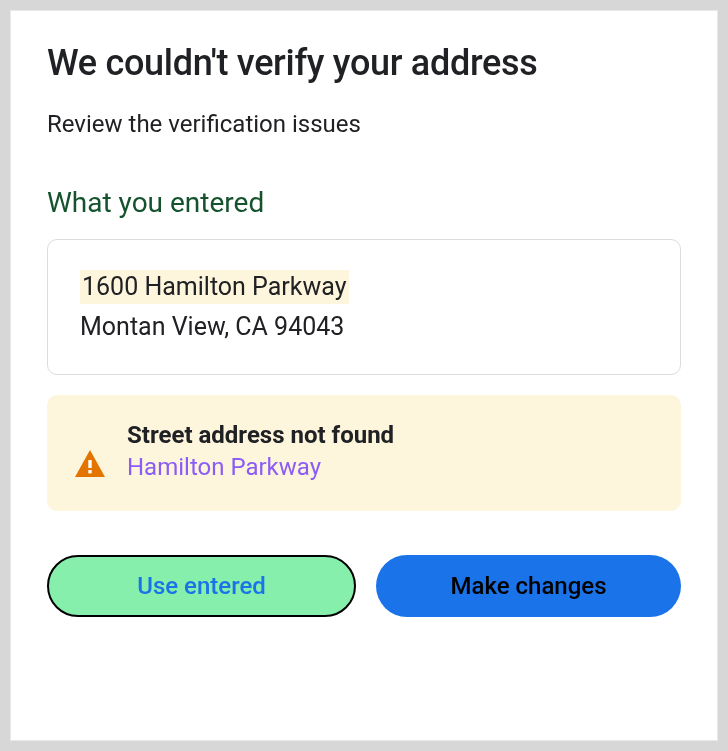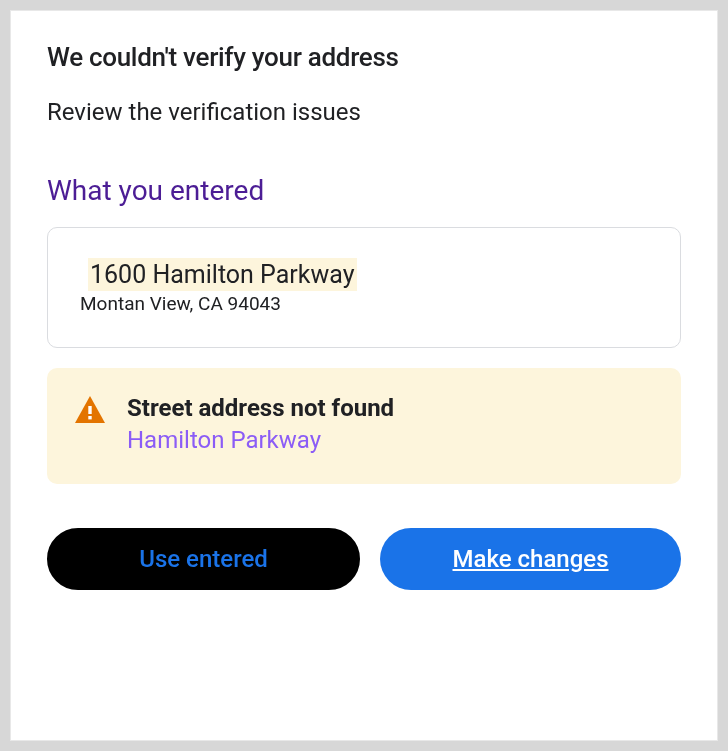--- a/index.html
+++ b/index.html
@@ -11,66 +11,66 @@
       padding: 10px;
     }
     .card {
       background: #fff;
       width: 100%;
       height: 100%;
       padding: 30px 36px 36px 36px;
       border: 1px solid #e8e8e8;
     }
     .title {
-      font-size: 26px;
+      font-size: 36px;
       font-weight: 500;
       color: #202124;
       line-height: 1.25;
       letter-spacing: -0.3px;
     }
     .subtitle {
       font-size: 24px;
       color: #202124;
       margin-top: 24px;
       font-weight: 400;
     }
     .section-label {
       font-size: 28px;
-      color: #4c1d95;
+      color: #14532d;
       margin-top: 48px;
       font-weight: 400;
     }
     .entered-box {
       border: 1px solid #dadce0;
       border-radius: 10px;
       padding: 30px 32px;
       margin-top: 20px;
     }
     .addr-line1 {
       font-size: 25px;
       color: #202124;
       display: inline-block;
       background: #fdf5dc;
       padding: 0 2px;
       line-height: 1.35;
-      margin-left: 8px;
     }
     .addr-line2 {
-      font-size: 19px;
+      font-size: 25px;
       color: #202124;
+      margin-top: 6px;
       line-height: 1.35;
     }
     .issues-box {
       background: #fdf5dc;
       border-radius: 10px;
       padding: 26px 28px 30px 28px;
       margin-top: 20px;
       display: flex;
       gap: 22px;
-      align-items: flex-start;
+      align-items: flex-end;
     }
     .warning-icon {
       flex-shrink: 0;
       margin-top: 2px;
     }
     .issue-title {
       font-size: 24px;
       font-weight: 700;
       color: #202124;
     }
@@ -89,28 +89,27 @@
       flex: 1;
       height: 62px;
       border-radius: 31px;
       font-size: 24px;
       font-weight: 500;
       cursor: pointer;
       border: none;
       font-family: inherit;
     }
     .btn-secondary {
-      background: #000000;
-      border: 6px solid #000000;
+      background: #86efac;
+      border: 2px solid #000000;
       color: #1a73e8;
     }
     .btn-primary {
       background: #1a73e8;
-      color: #ffffff;
-      text-decoration: underline;
+      color: #000000;
     }
   </style>
 </head>
 <body>
 
 <div class="card">
   <h1 class="title">We couldn't verify your address</h1>
   <p class="subtitle">Review the verification issues</p>
 
   <h2 class="section-label">What you entered</h2>

